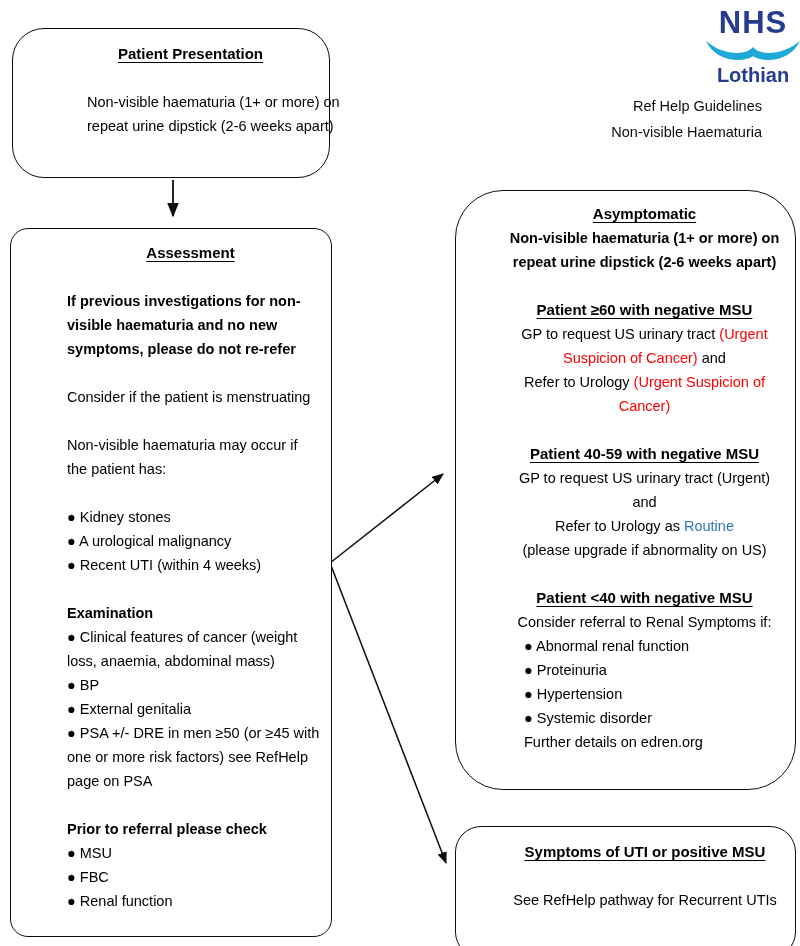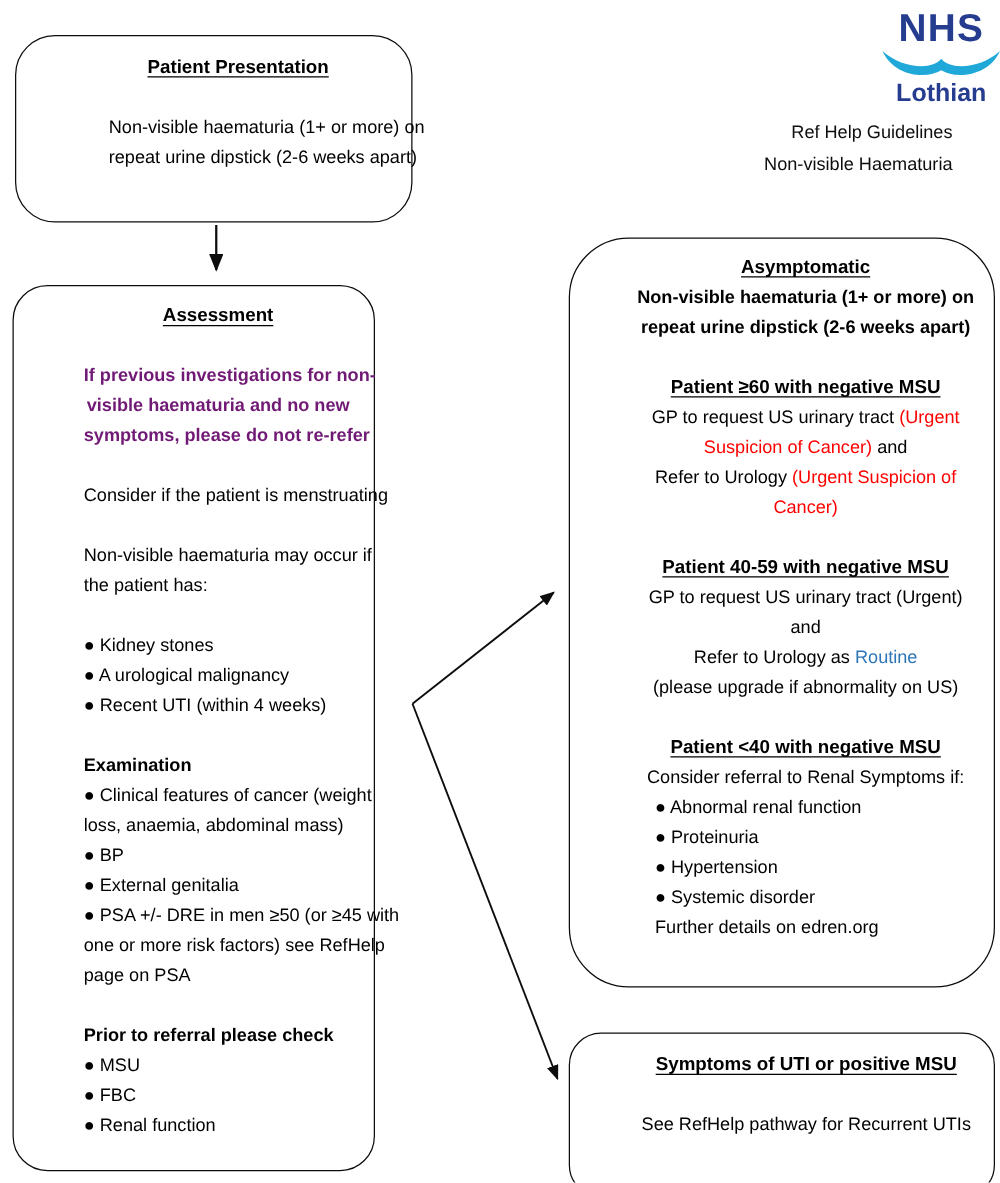--- a/index.html
+++ b/index.html
@@ -7,34 +7,34 @@
     position:relative; width:800px; height:946px; background:#ffffff;
     font-family:"Liberation Sans", sans-serif; color:#000;
   }
   .arrows { position:absolute; left:0; top:0; pointer-events:none; }
 
   .box {
     position:absolute; border:1.6px solid #0d0d0d; background:#fff;
     box-sizing:border-box;
   }
   .pp-box        { left:12px;  top:28px;  width:318px; height:150px; border-radius:32px; padding:13px 15px 0 15px; }
-  .assessment-box{ left:10px;  top:228px; width:290px; height:709px; border-radius:28px; padding:12px 17px 0 17px; }
+  .assessment-box{ left:10px;  top:228px; width:322px; height:709px; border-radius:18px; padding:12px 17px 0 17px; }
   .asym-box      { left:455px; top:190px; width:341px; height:600px; border-radius:48px; padding:11px 10px 0 9px; text-align:center; }
   .uti-box       { left:455px; top:826px; width:341px; height:132px; border-radius:26px; padding:13px 9px 0 9px; text-align:center; }
 
   .line { min-height:24px; line-height:24px; font-size:14.5px; white-space:nowrap;margin-left:39px; }
   .line.blank { }
   .bold    { font-weight:bold; }
   .center  { text-align:center; }
   .left    { text-align:left; padding-left:20px; }
   .heading {
     font-weight:bold; text-align:center; font-size:15px;
     text-decoration:underline; text-underline-offset:3px;
   }
-  .red-warning { color:#701a75; font-weight:bold; text-align:center; }
+  .red-warning { color:#000000; font-weight:bold; }
 
   .logo { position:absolute; left:702px; top:8px; width:102px; text-align:center; }
   .nhs-word {
     font-weight:bold; font-size:31px; line-height:30px; letter-spacing:1px;
     color:#253c8f;
   }
   .swoosh { display:block; margin:2px auto 0 auto; width:96px; height:24px; }
   .lothian-word { font-weight:bold; font-size:20px; line-height:22px; color:#253c8f; }
 
   .doc-header {

